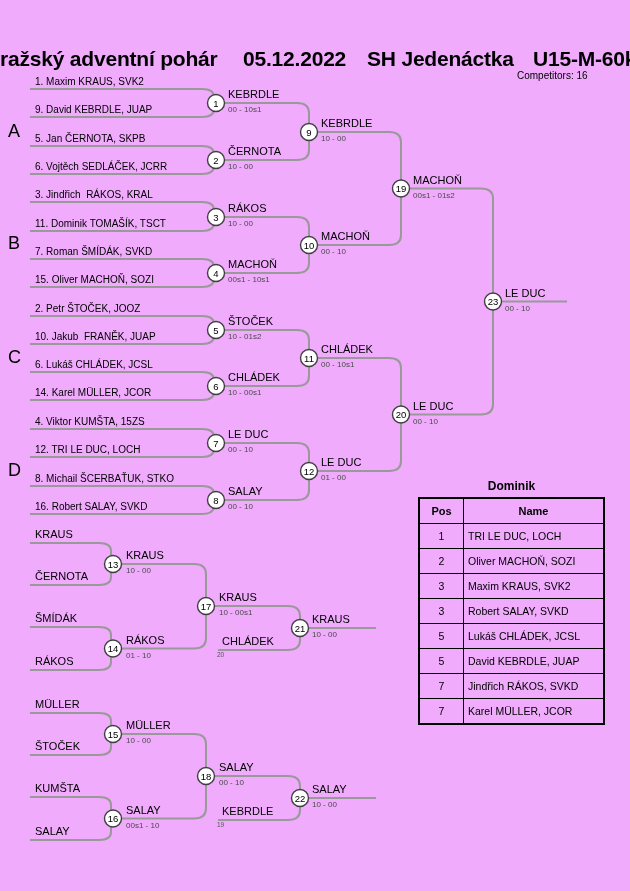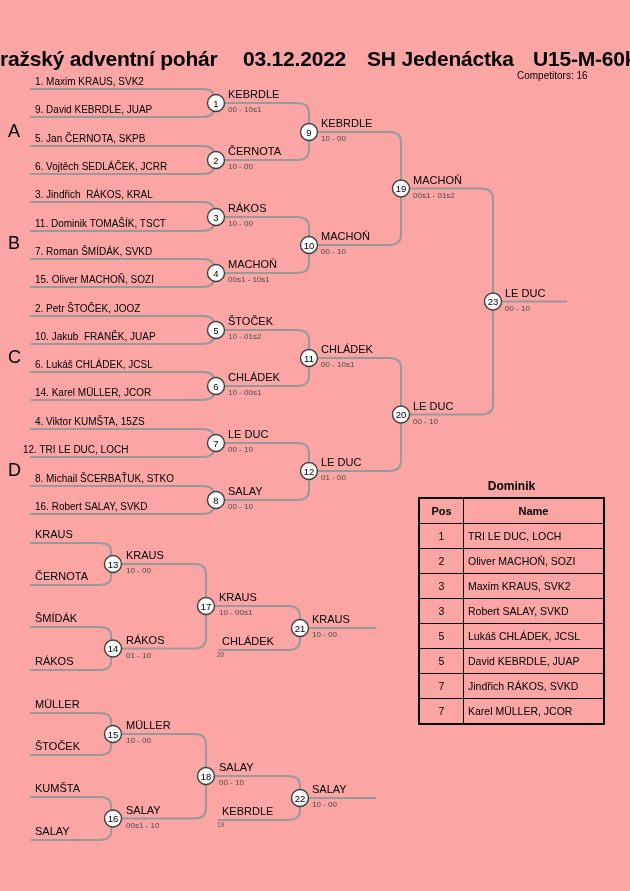--- a/index.html
+++ b/index.html
@@ -1,16 +1,16 @@
 <!DOCTYPE html>
 <html><head>
 <meta charset="utf-8">
 <style>
   html,body{margin:0;padding:0;background:#fff;}
-  .page{position:relative;width:630px;height:891px;background:#fca5a5;overflow:hidden;
+  .page{position:relative;width:630px;height:891px;background:#f0abfc;overflow:hidden;
         font-family:"Liberation Sans",sans-serif;color:#000;}
   .abs{position:absolute;white-space:pre;}
   .title-seg{font-size:21px;font-weight:bold;letter-spacing:-0.2px;}
   .competitors{font-size:10px;}
   .grp{font-size:18px;}
   .entry{font-size:10px;}
   .centry{font-size:11px;}
   .winner{position:absolute;white-space:pre;}
   .wname{font-size:11px;line-height:12px;}
   .wscore{font-size:8px;line-height:9px;color:#4a4a4a;margin-top:5px;}
@@ -27,21 +27,21 @@
   td.pos,th.pos{width:35px;text-align:center;}
   td.name{padding-left:6px;text-align:left;}
   th.name{text-align:center;}
 </style>
 </head>
 <body>
 
 <div class="page">
 
   <span class="abs title-seg" style="left:0;top:47px">ražský adventní pohár</span>
-  <span class="abs title-seg" style="left:243px;top:47px">03.12.2022</span>
+  <span class="abs title-seg" style="left:243px;top:47px">05.12.2022</span>
   <span class="abs title-seg" style="left:367px;top:47px">SH Jedenáctka</span>
   <span class="abs title-seg" style="left:533px;top:47px">U15-M-60k</span>
   <span class="abs competitors" style="left:517px;top:70px">Competitors: 16</span>
 
   <span class="abs grp" style="left:8px;top:121px">A</span>
   <span class="abs grp" style="left:8px;top:233px">B</span>
   <span class="abs grp" style="left:8px;top:347px">C</span>
   <span class="abs grp" style="left:8px;top:460px">D</span>
 
   <svg class="wires" width="630" height="891">
@@ -157,21 +157,21 @@
   <span class="abs entry" style="left:35px;top:161px">6. Vojtěch SEDLÁČEK, JCRR</span>
   <span class="abs entry" style="left:35px;top:189px">3. Jindřich  RÁKOS, KRAL</span>
   <span class="abs entry" style="left:35px;top:218px">11. Dominik TOMAŠÍK, TSCT</span>
   <span class="abs entry" style="left:35px;top:246px">7. Roman ŠMÍDÁK, SVKD</span>
   <span class="abs entry" style="left:35px;top:274px">15. Oliver MACHOŇ, SOZI</span>
   <span class="abs entry" style="left:35px;top:303px">2. Petr ŠTOČEK, JOOZ</span>
   <span class="abs entry" style="left:35px;top:331px">10. Jakub  FRANĚK, JUAP</span>
   <span class="abs entry" style="left:35px;top:359px">6. Lukáš CHLÁDEK, JCSL</span>
   <span class="abs entry" style="left:35px;top:387px">14. Karel MÜLLER, JCOR</span>
   <span class="abs entry" style="left:35px;top:416px">4. Viktor KUMŠTA, 15ZS</span>
-  <span class="abs entry" style="left:23px;top:444px">12. TRI LE DUC, LOCH</span>
+  <span class="abs entry" style="left:35px;top:444px">12. TRI LE DUC, LOCH</span>
   <span class="abs entry" style="left:35px;top:473px">8. Michail ŠCERBAŤUK, STKO</span>
   <span class="abs entry" style="left:35px;top:501px">16. Robert SALAY, SVKD</span>
 
   <div class="winner" style="left:228px;top:88px"><div class="wname">KEBRDLE</div><div class="wscore">00 - 10s1</div></div>
   <div class="winner" style="left:228px;top:145px"><div class="wname">ČERNOTA</div><div class="wscore">10 - 00</div></div>
   <div class="winner" style="left:228px;top:202px"><div class="wname">RÁKOS</div><div class="wscore">10 - 00</div></div>
   <div class="winner" style="left:228px;top:258px"><div class="wname">MACHOŇ</div><div class="wscore">00s1 - 10s1</div></div>
   <div class="winner" style="left:228px;top:315px"><div class="wname">ŠTOČEK</div><div class="wscore">10 - 01s2</div></div>
   <div class="winner" style="left:228px;top:371px"><div class="wname">CHLÁDEK</div><div class="wscore">10 - 00s1</div></div>
   <div class="winner" style="left:228px;top:428px"><div class="wname">LE DUC</div><div class="wscore">00 - 10</div></div>

